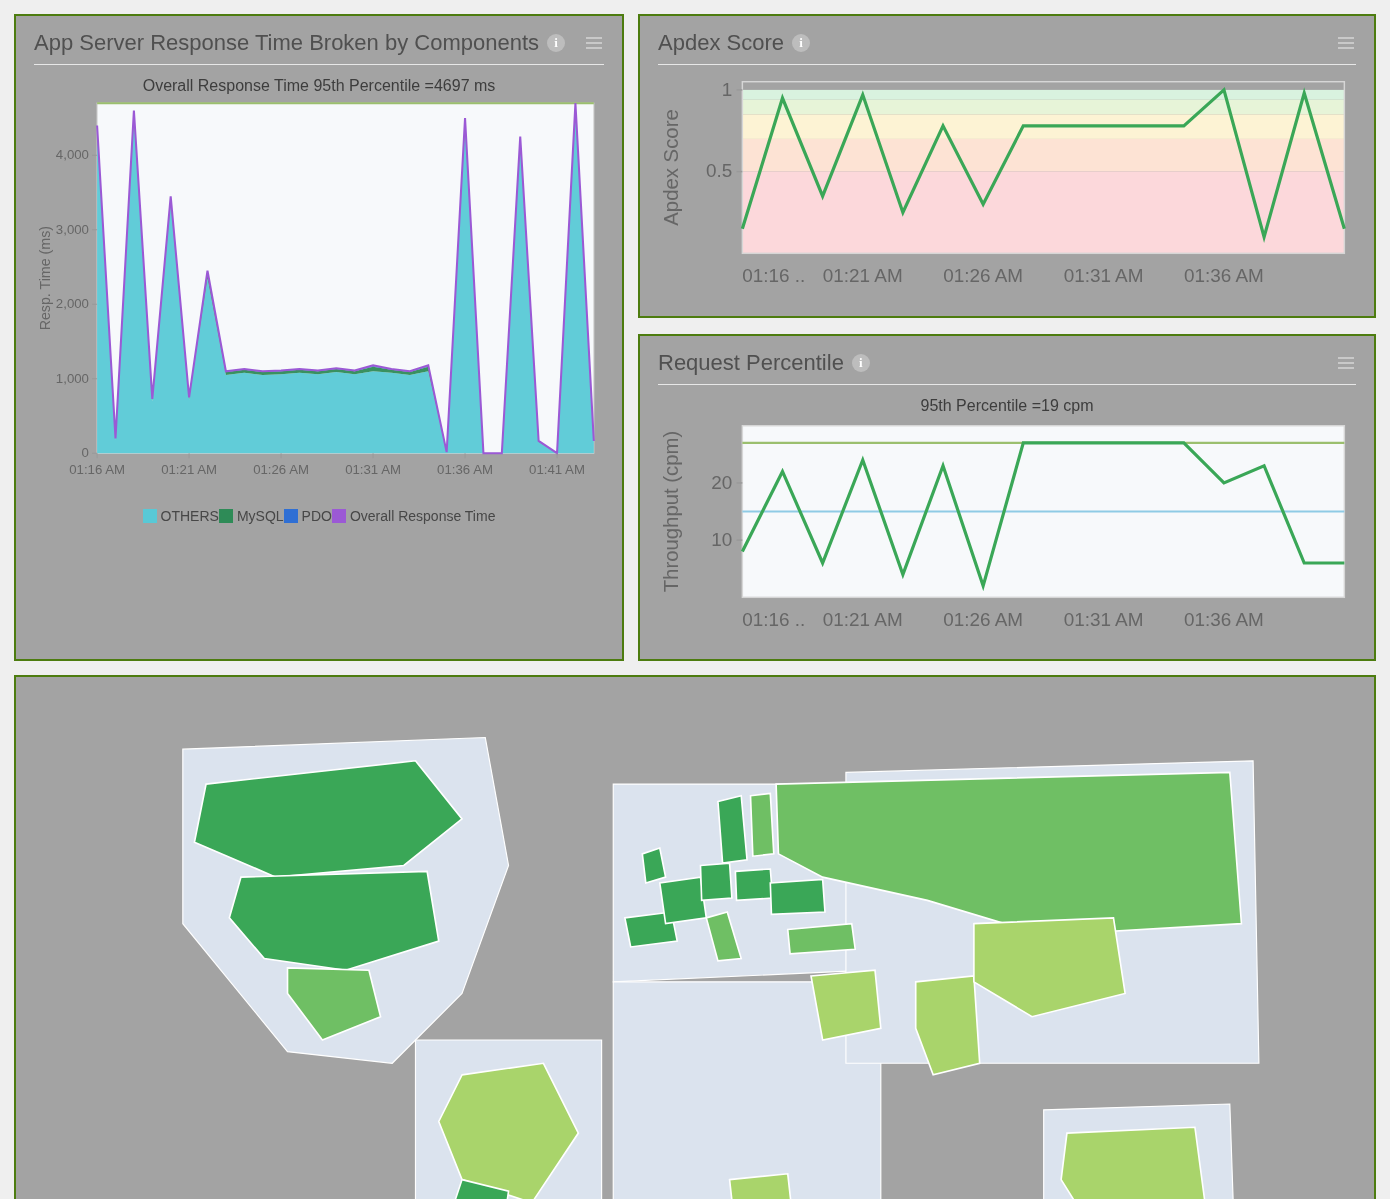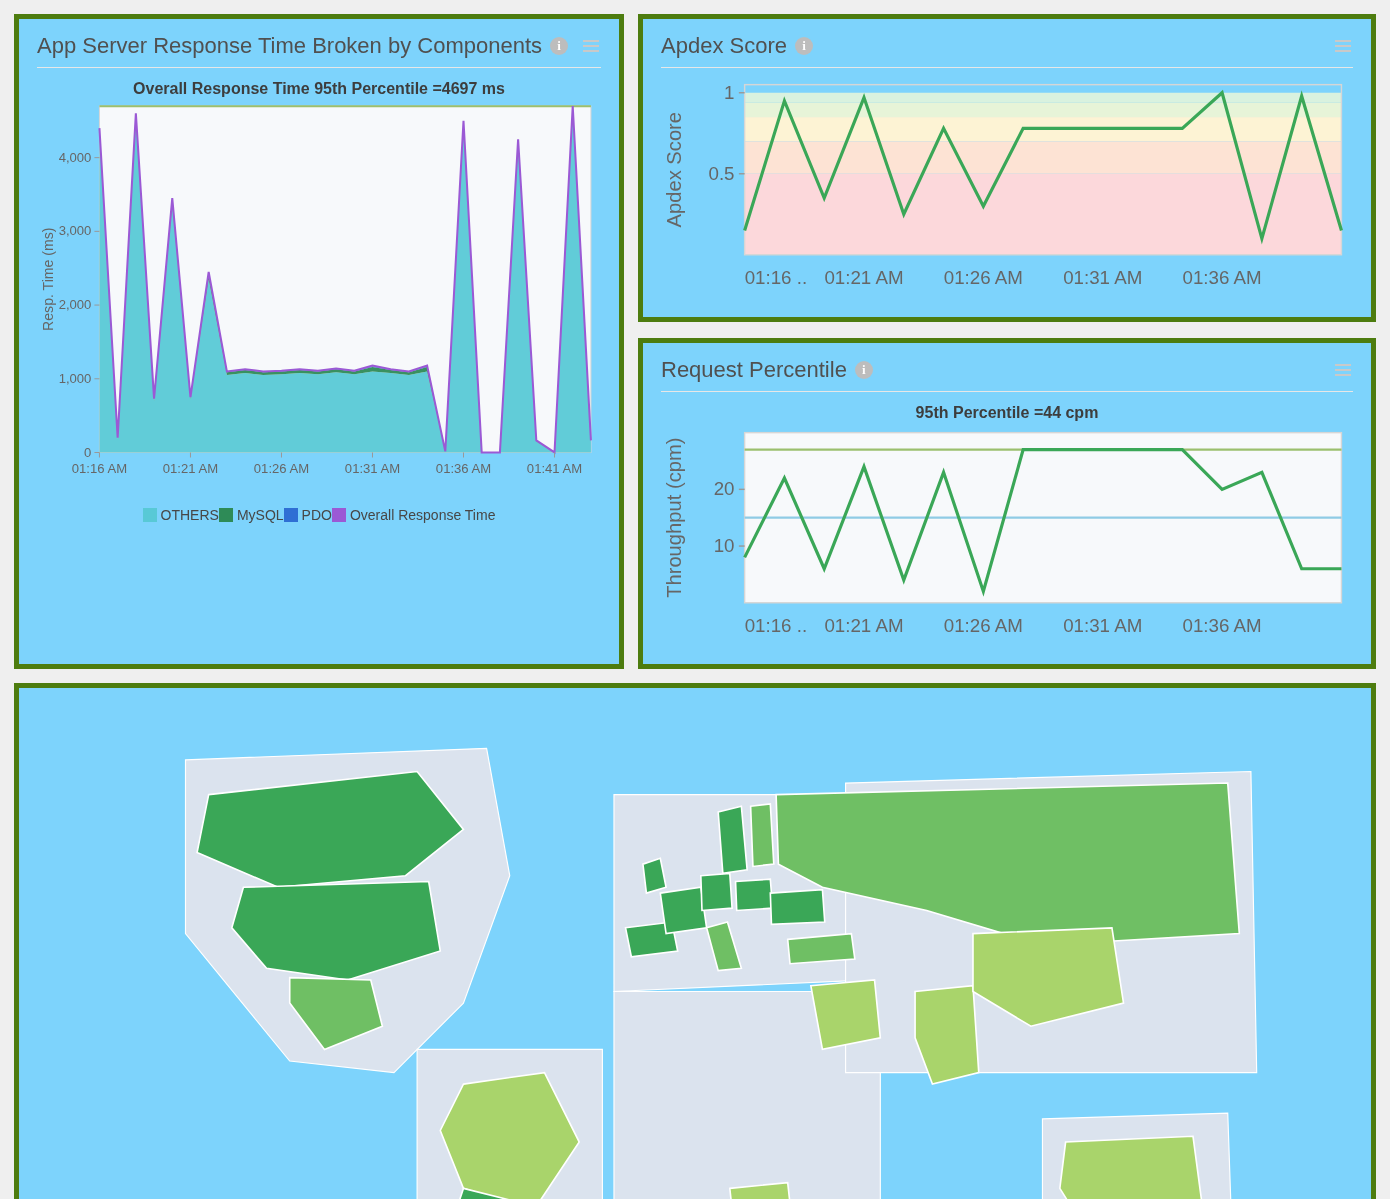--- a/index.html
+++ b/index.html
@@ -10,22 +10,22 @@
     width: 1390px;
   }
   .grid {
     display: grid;
     grid-template-columns: 610px 1fr;
     gap: 14px;
     margin-bottom: 14px;
   }
   .rightcol { display: flex; flex-direction: column; gap: 16px; }
   .panel {
-    background: #7dd3fc;
-    border: 5px solid #4d7c0f;
+    background: #a3a3a3;
+    border: 2px solid #4d7c0f;
     padding: 14px 18px 10px 18px;
     position: relative;
   }
   .panel-head {
     display: flex;
     align-items: center;
     border-bottom: 1px solid #e7e7e7;
     padding-bottom: 8px;
     margin-bottom: 8px;
   }
@@ -46,21 +46,21 @@
   }
   .panel-menu {
     margin-left: auto;
     display: flex; flex-direction: column; gap: 3px;
     cursor: pointer;
     padding: 2px;
   }
   .panel-menu span { width: 16px; height: 2px; background: #c9c9c9; }
   .annot {
     font-size: 16px;
-    font-weight: 700;
+    font-weight: 400;
     color: #3d3d3d;
     text-align: center;
     padding: 4px 0 2px 0;
   }
   svg.chart { width: 100%; display: block; }
   .axis { font-size: 13px; fill: #666; }
   .axis-label { font-size: 14px; fill: #666; }
   .legend { display:flex; justify-content:center; gap:0; font-size:14px; color:#474747; padding-top:4px;}
   .legend .sw { width:14px; height:14px; display:inline-block; margin-right:4px; vertical-align:-2px;}
   .map-wrap { text-align:center; }
@@ -156,21 +156,21 @@
     <div class="panel">
       <div class="panel-head">
         <div class="panel-title">Request Percentile</div>
         <span class="info-icon">i</span>
         <div class="panel-menu">
             <span></span>
             <span></span>
             <span></span>
           </div>
       </div>
-      <div class="annot">95th Percentile =44 cpm</div>
+      <div class="annot">95th Percentile =19 cpm</div>
       <svg class="chart" id="svg-tp" viewBox="0 0 480 160">
           <rect x="58" y="6" width="414" height="118" fill="#f7f9fb"></rect>
           <rect x="58" y="6" width="414" height="118" fill="none" stroke="#d6d6d6"></rect>
           <line x1="58" x2="472" y1="65" y2="65" stroke="#8fcbe5" stroke-width="1.5"></line>
           <line x1="58" x2="472" y1="17.799999999999997" y2="17.799999999999997" stroke="#9bbf6e" stroke-width="1.5"></line>
           <line x1="54" x2="58" y1="84.66666666666667" y2="84.66666666666667" stroke="#999"></line>
           <text x="51" y="88.66666666666667" text-anchor="end" class="axis">10</text>
           <line x1="54" x2="58" y1="45.333333333333336" y2="45.333333333333336" stroke="#999"></line>
           <text x="51" y="49.333333333333336" text-anchor="end" class="axis">20</text>
           <text x="14" y="65" text-anchor="middle" class="axis-label" transform="rotate(-90 14 65)">Throughput (cpm)</text>

